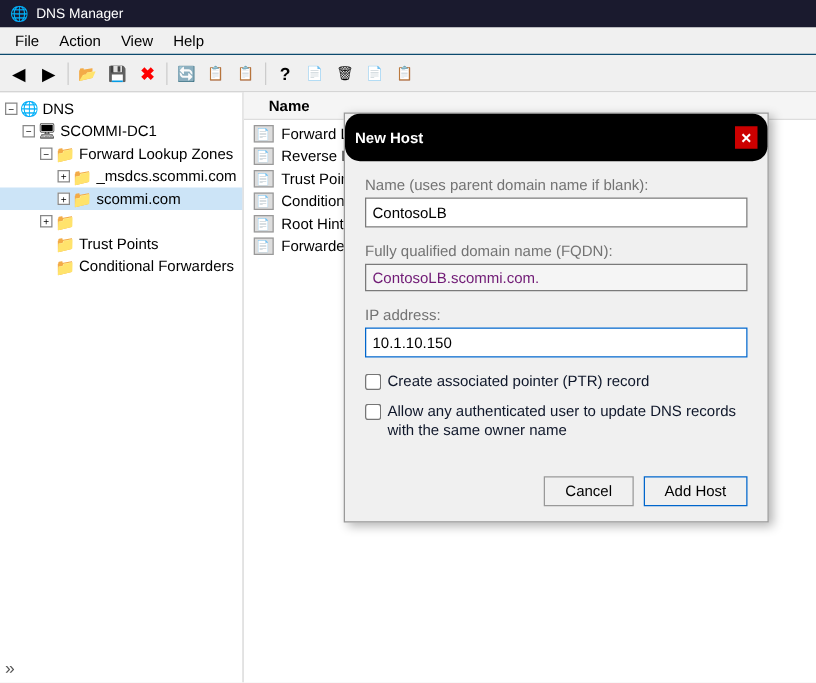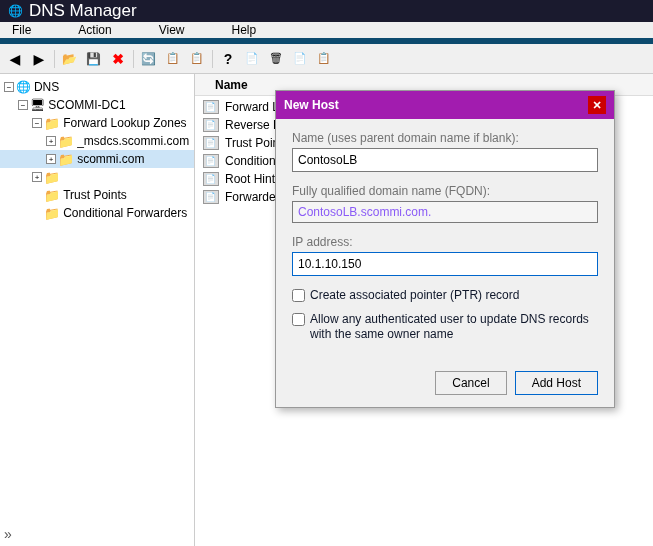--- a/index.html
+++ b/index.html
@@ -16,32 +16,30 @@
     .title-bar {
       background: #1a1a2e;
       color: white;
       padding: 4px 8px;
       display: flex;
       align-items: center;
       gap: 6px;
       height: 22px;
     }
     .title-bar-text {
-      font-size: 17px;
+      font-size: 11px;
     }
 
     
     .menu-bar {
       background: #f0f0f0;
-      border-bottom: 6px solid #0c4a6e;
-      display: flex;
-      align-items: center;
+      border-bottom: 1px solid #0c4a6e;
+      display: flex;
       padding: 2px 4px;
       height: 22px;
-      gap: 31px;
     }
     .menu-item {
       padding: 2px 8px;
       cursor: pointer;
       font-size: 12px;
     }
 
     
     .toolbar {
       background: #f0f0f0;
@@ -186,27 +184,28 @@
       position: absolute;
       top: 90px;
       left: 275px;
       width: 340px;
       background: #f0f0f0;
       border: 1px solid #999;
       box-shadow: 3px 3px 8px rgba(0,0,0,0.3);
     }
 
     .dialog-titlebar {
-      background: #a21caf;
+      background: #000000;
       color: white;
       padding: 5px 8px;
       display: flex;
       align-items: center;
       justify-content: space-between;
-      height: 28px;
+      height: 38px;
+      border-radius: 12px;
     }
     .dialog-title {
       font-size: 12px;
       font-weight: 600;
     }
     .dialog-close {
       width: 18px;
       height: 18px;
       background: #cc0000;
       color: white;
@@ -240,21 +239,21 @@
       font-family: inherit;
       outline: none;
     }
     .field-readonly {
       width: 100%;
       padding: 3px 5px;
       border: 1px solid #7a7a7a;
       background: #f5f5f5;
       font-size: 12px;
       font-family: inherit;
-      color: #8b5cf6;
+      color: #701a75;
     }
 
     .checkbox-row {
       display: flex;
       align-items: flex-start;
       gap: 5px;
       margin-bottom: 8px;
     }
     .checkbox-row input[type=checkbox] {
       margin-top: 1px;

